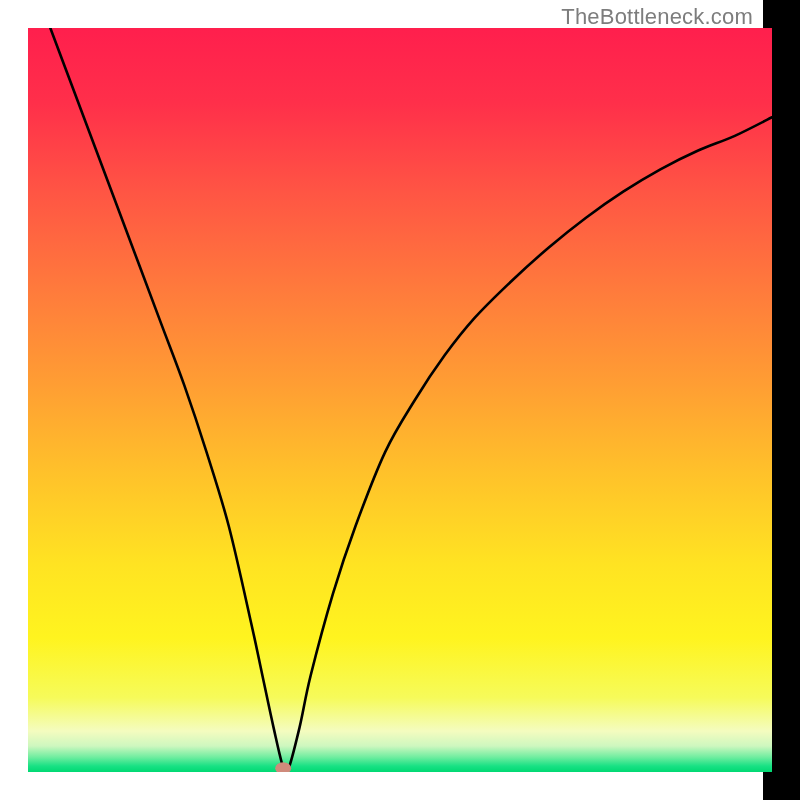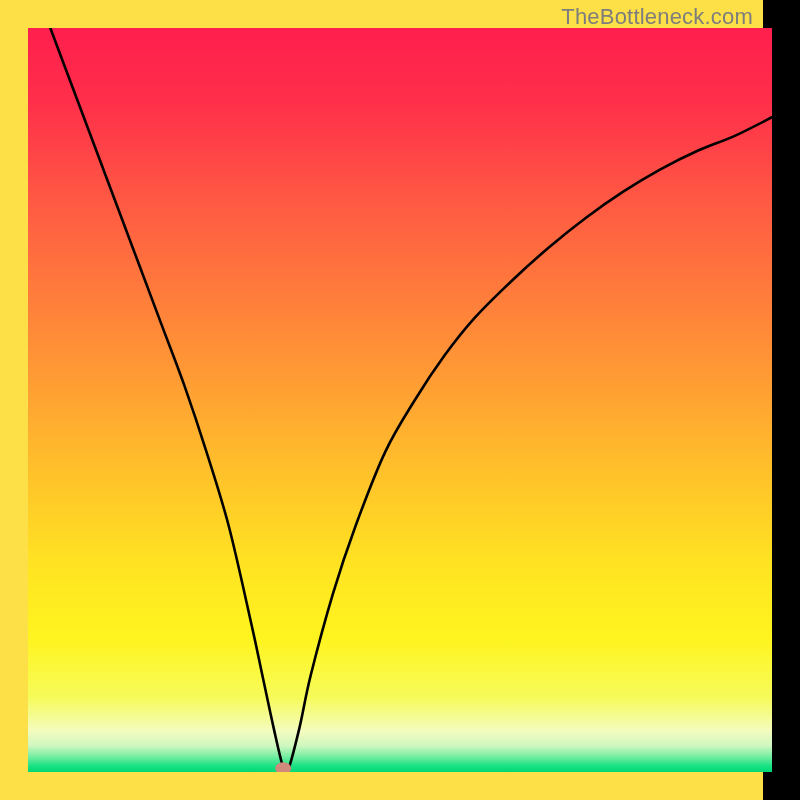--- a/index.html
+++ b/index.html
@@ -10,21 +10,21 @@
     overflow: hidden;
     background: #000;
     font-family: Arial, Helvetica, sans-serif;
   }
   .frame {
     position: absolute;
     left: 0;
     top: 0;
     width: 763px;
     height: 800px;
-    background: #fde047;
+    background: #ffffff;
   }
   .plot {
     position: absolute;
     left: 28px;
     top: 28px;
     width: 744px;
     height: 744px;
     
   }
   .watermark {

